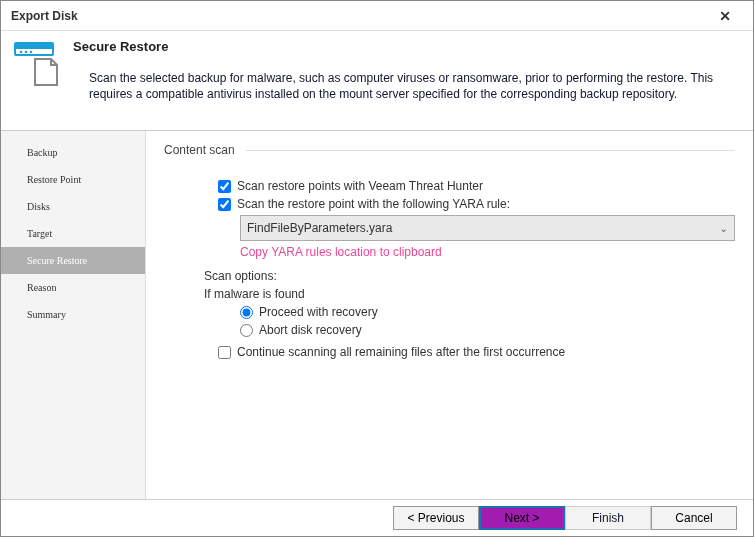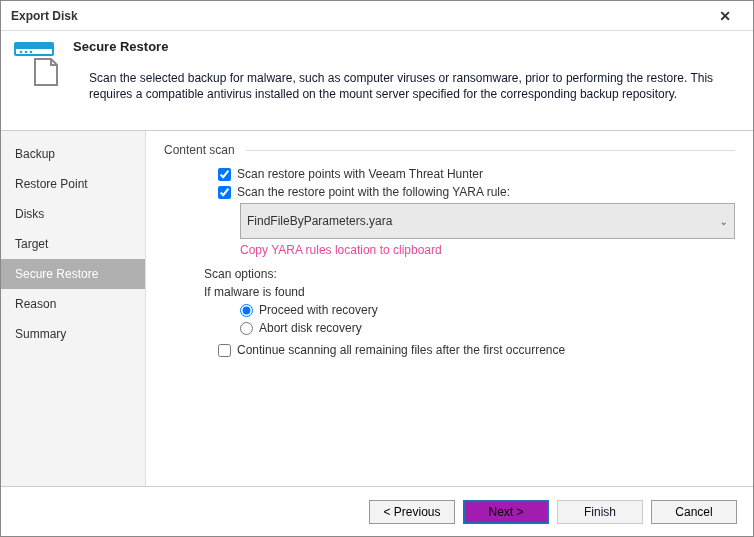--- a/index.html
+++ b/index.html
@@ -70,38 +70,39 @@
     display: flex;
     overflow: hidden;
   }
   .sidebar {
     width: 190px;
     background: #f4f4f4;
     border-right: 1px solid #ddd;
     padding-top: 8px;
   }
   .sidebar-item {
-    padding: 8px 14px;
-    font-size: 12px;
+    padding: 8px 26px;
+    font-size: 10px;
     cursor: pointer;
     color: #333;
+    font-family: Liberation Serif, serif;
   }
   .sidebar-item.selected {
     background: #b0b0b0;
     color: #fff;
   }
   .content {
     flex: 1;
     padding: 12px 18px;
   }
   .group-label {
     font-size: 12px;
     color: #444;
     position: relative;
-    margin-bottom: 10px;
+    margin-bottom: 22px;
   }
   .group-label::after {
     content: "";
     position: absolute;
     left: 82px;
     right: 0;
     top: 50%;
     border-top: 1px solid #ddd;
   }
   .form-row {
@@ -113,21 +114,21 @@
     padding-left: 36px;
   }
   .form-row.indent2 { margin-left: 40px; }
   .form-row.indent2b { margin-top: 8px; }
   .checkbox, .radio {
     width: 13px; height: 13px;
     margin: 0;
   }
   .dropdown {
     width: 495px;
-    height: 36px;
+    height: 26px;
     border: 1px solid #aaa;
     background: #e9e9e9;
     display: flex;
     align-items: center;
     padding: 0 6px;
     font-size: 12px;
     position: relative;
     cursor: pointer;
   }
   .dropdown .caret {
@@ -141,26 +142,25 @@
   .link {
     color: #ec4899;
     cursor: pointer;
   }
   .section-label {
     margin: 10px 0 4px 40px;
     font-size: 12px;
     color: #333;
   }
   .footer {
-    height: 50px;
+    height: 37px;
     border-top: 1px solid #ccc;
     display: flex;
     align-items: center;
     justify-content: flex-end;
-    gap: 8px;
     padding: 4px 16px;
     background: #fff;
   }
   .btn {
     min-width: 86px;
     height: 24px;
     border: 1px solid #999;
     background: #f3f3f3;
     font-size: 12px;
     cursor: pointer;

